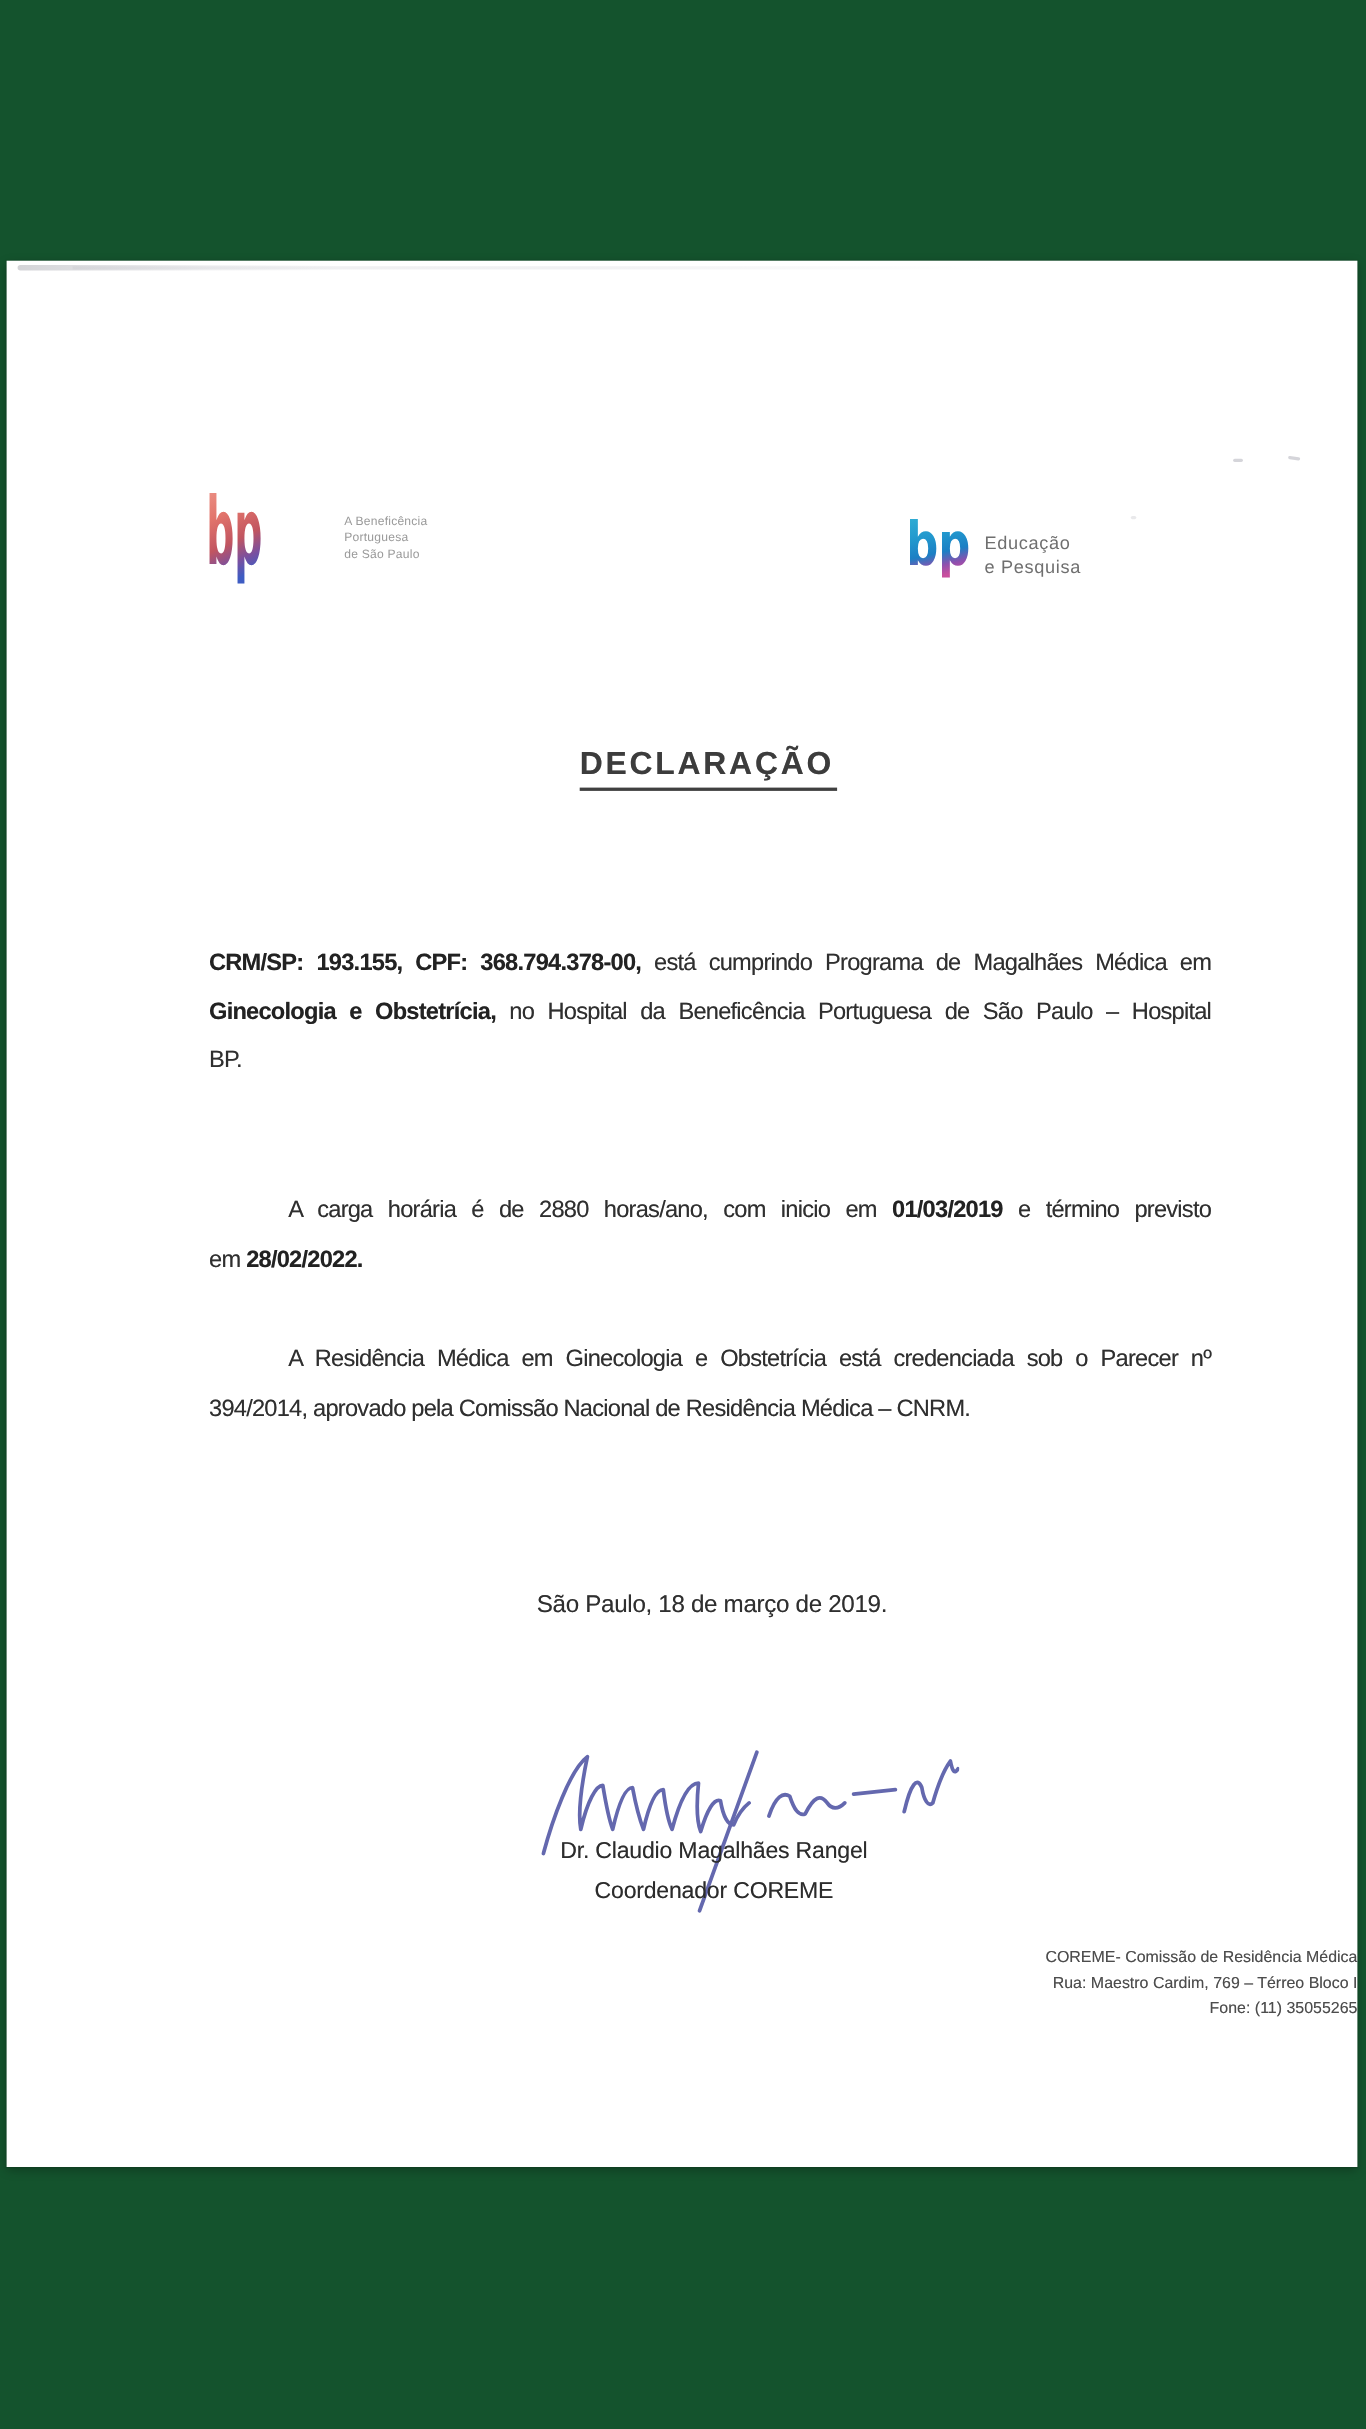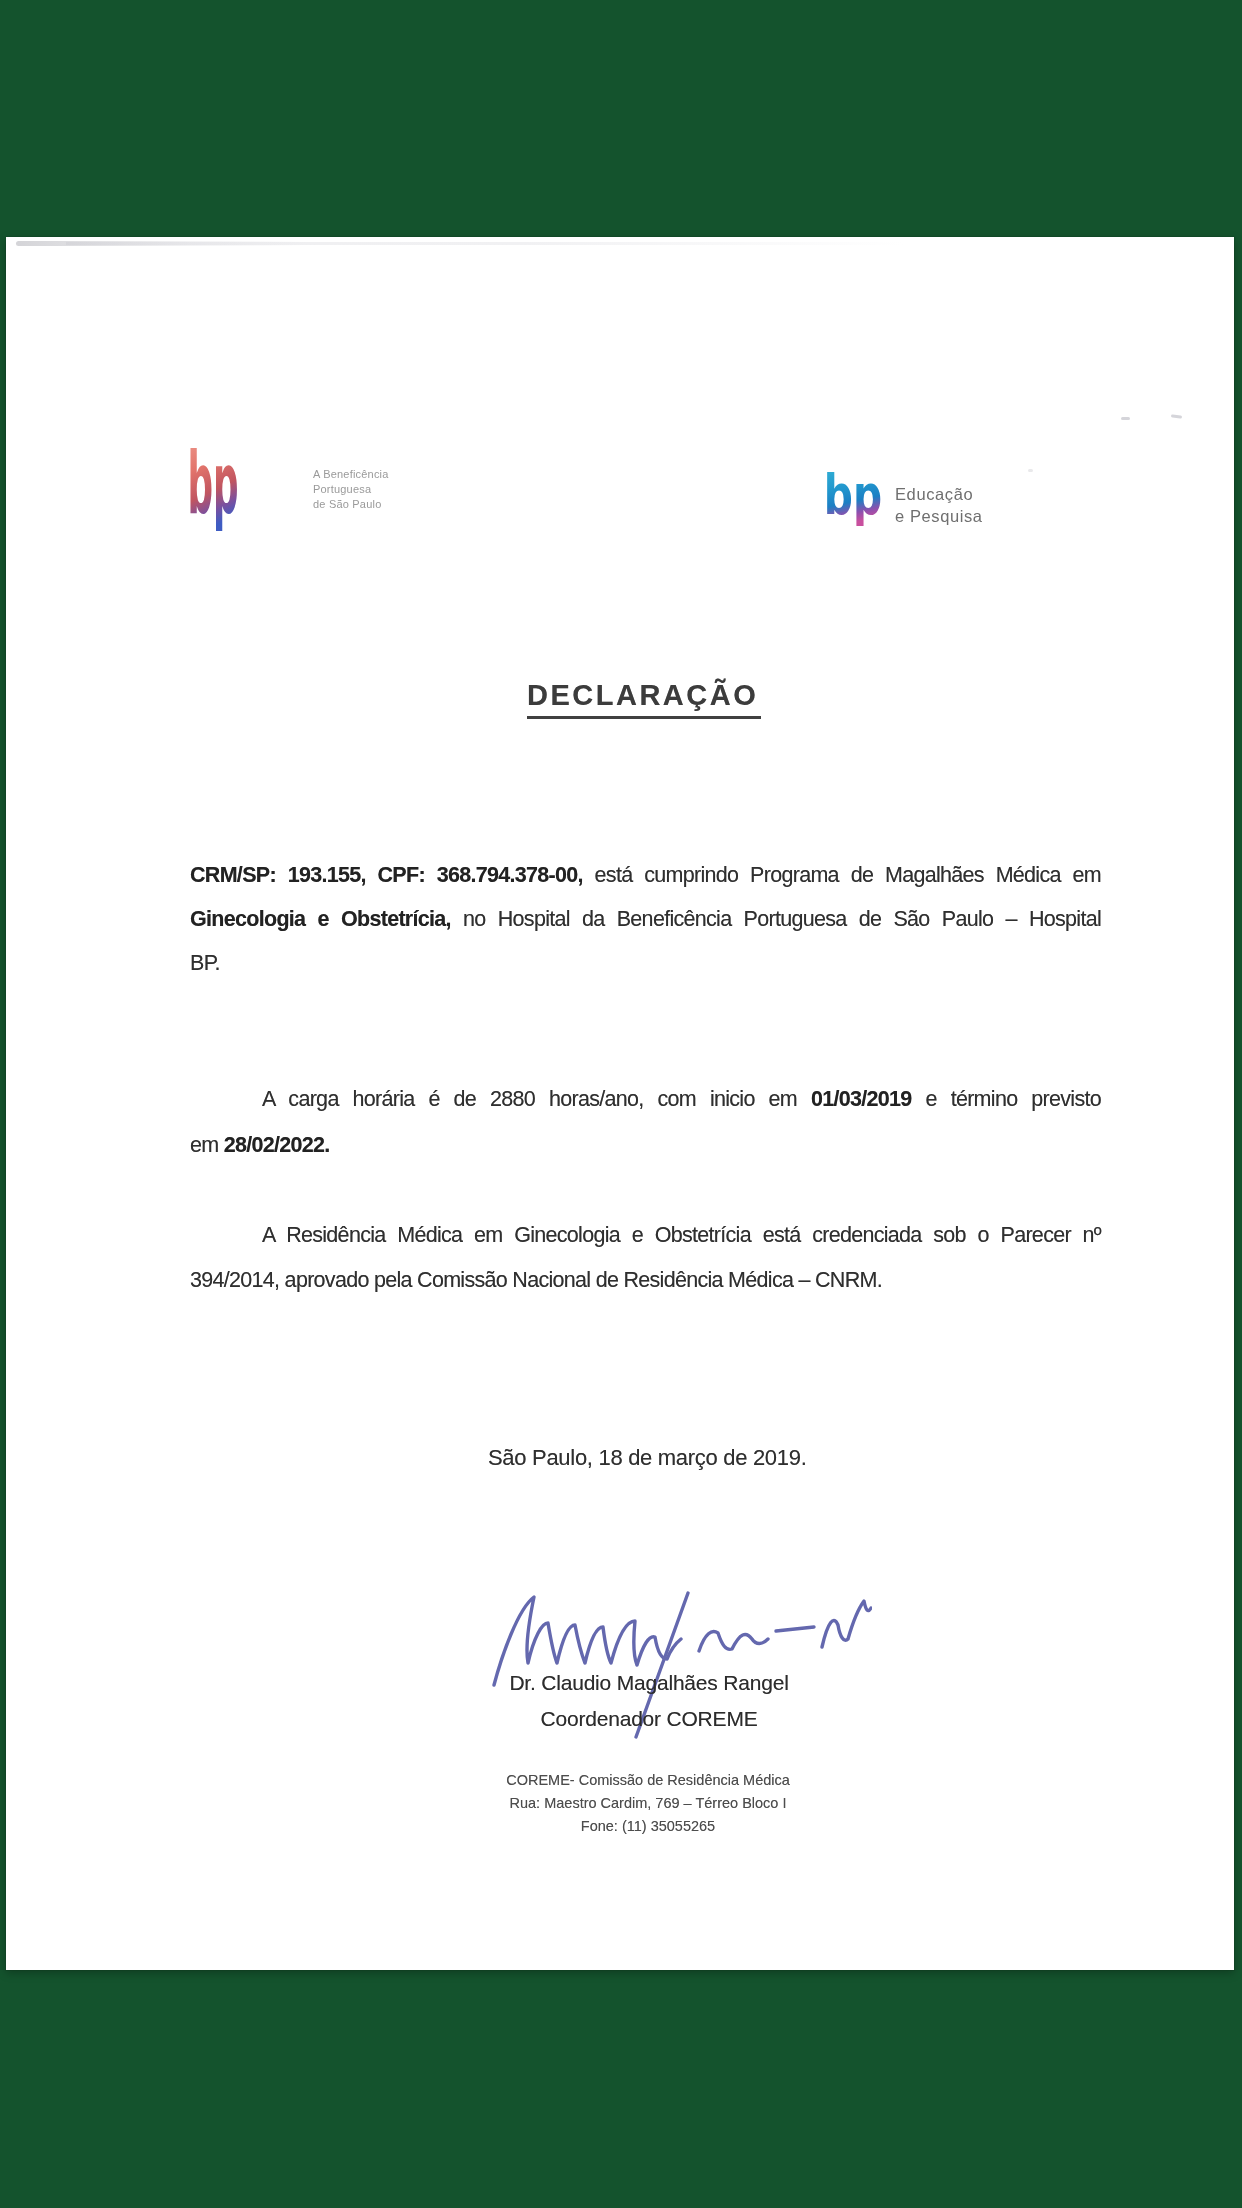--- a/index.html
+++ b/index.html
@@ -36,21 +36,21 @@
   .date-line{position:absolute;left:482px;top:1206px;font-size:22px;color:#2f2f2f;line-height:30px;
              letter-spacing:-0.3px;text-shadow:0 0 0.6px rgba(60,60,60,0.5);white-space:nowrap;}
   
   .sig-svg{position:absolute;left:486px;top:1352px;}
   .sig-block{position:absolute;left:0;top:1428px;width:100%;padding-left:58px;box-sizing:border-box;
              text-align:center;color:#2c2c2c;text-shadow:0 0 0.6px rgba(60,60,60,0.5);}
   .sig-name{font-size:21px;line-height:36px;letter-spacing:-0.2px;}
   .sig-role{font-size:21px;line-height:36px;letter-spacing:-0.2px;}
   
   .footer{position:absolute;left:0;top:1532px;width:100%;padding-left:56px;box-sizing:border-box;
-          text-align:center;font-size:14.5px;line-height:23px;color:#4d4d4d;
+          text-align:right;font-size:14.5px;line-height:23px;color:#4d4d4d;
           text-shadow:0 0 0.5px rgba(70,70,70,0.5);}
 </style>
 </head>
 <body>
 
 <div class="screen">
   <div class="page">
 
     <div class="smudge1"></div>
     <div class="smudge2"></div>

